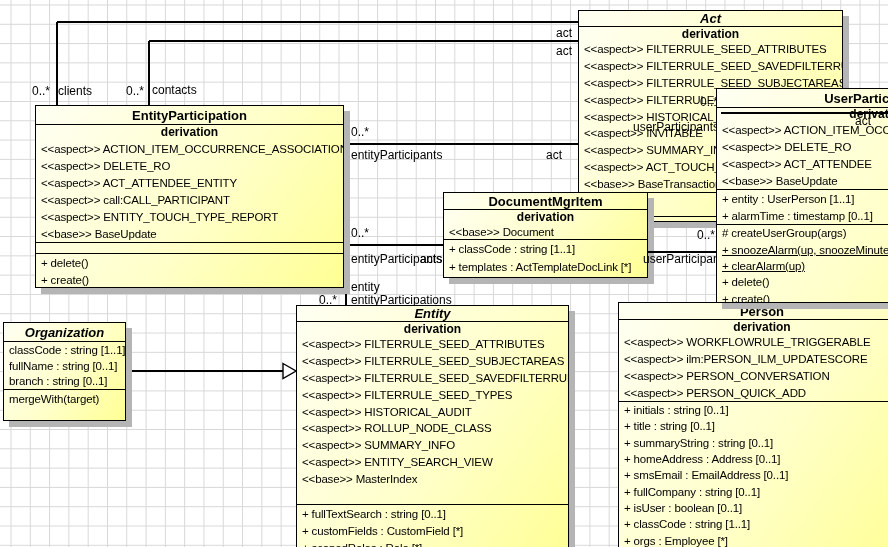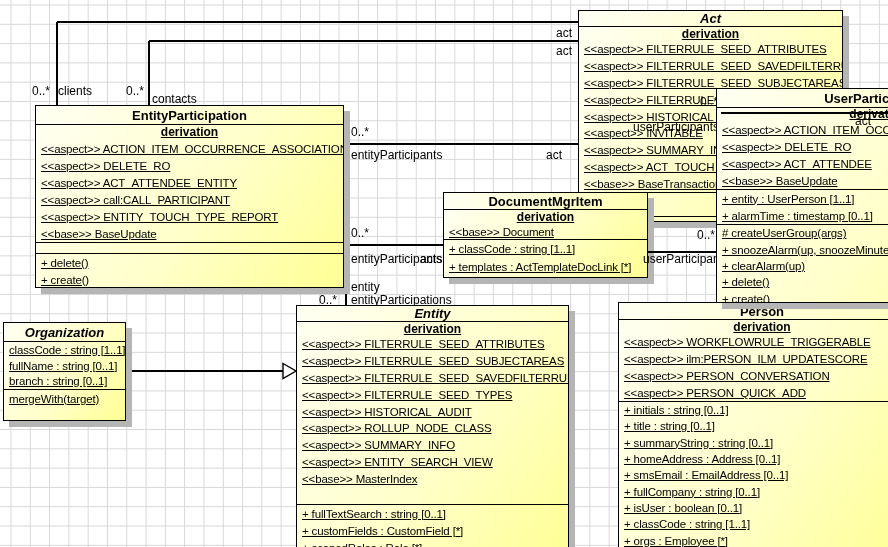--- a/index.html
+++ b/index.html
@@ -17,21 +17,21 @@
     background:linear-gradient(125deg,#fffff3 0%,#ffffc9 55%,#ffff94 100%);
     box-shadow:6px 6px 0 #b5b5b5;
     display:flex;flex-direction:column;overflow:hidden;
   }
   .cls .title{
     flex:0 0 auto;font-weight:bold;font-size:13px;text-align:center;
     border-bottom:1px solid #000;display:flex;align-items:center;justify-content:center;
     white-space:nowrap;overflow:hidden;
   }
   .cls.abstract .title{font-style:italic;}
-  .comp{flex:0 0 auto;box-sizing:border-box;overflow:hidden;text-decoration:underline;}
+  .comp{flex:0 0 auto;box-sizing:border-box;overflow:hidden;}
   .comp.flex1{flex:1 1 auto;}
   .comp + .comp{border-top:1px solid #000;}
   .clabel{font-weight:bold;font-size:12px;text-align:center;white-space:nowrap;overflow:hidden;}
   .row{
     font-size:11.5px;letter-spacing:-0.15px;padding-left:5px;
     white-space:nowrap;display:flex;align-items:center;overflow:hidden;
   }
   .row.u{text-decoration:underline;}
   .edge-seg{position:absolute;background:#000;}
   .elabel{position:absolute;font-size:12px;white-space:nowrap;color:#000;}
@@ -169,21 +169,21 @@
     <div class="edge-seg" style="left: 345px; top: 288px; width: 2px; height: 17px; z-index: 1;"></div>
     <div class="edge-seg" style="left: 648px; top: 251px; width: 68px; height: 2px; z-index: 12;"></div>
     <div class="edge-seg" style="left: 721px; top: 112px; width: 167px; height: 2px; z-index: 20;"></div>
     <div class="edge-seg" style="left: 126px; top: 370px; width: 157px; height: 2px; z-index: 1;"></div>
     <div class="arrowhead" style="left: 282px; top: 362px; width: 15px; height: 18px; z-index: 1;"><svg width="15" height="18" viewBox="0 0 15 18">
       <polygon points="1,1.5 14,9 1,16.5" fill="#ffffff" stroke="#000000" stroke-width="1.4"></polygon>
       </svg></div>
     <div class="elabel" style="left: 32px; top: 84px; z-index: 7;">0..*</div>
     <div class="elabel" style="left: 58px; top: 84px; z-index: 7;">clients</div>
     <div class="elabel" style="left: 126px; top: 84px; z-index: 7;">0..*</div>
-    <div class="elabel" style="left: 152px; top: 92px; z-index: 7;">contacts</div>
+    <div class="elabel" style="left: 152px; top: 83px; z-index: 7;">contacts</div>
     <div class="elabel" style="left: 556px; top: 26px; z-index: 7;">act</div>
     <div class="elabel" style="left: 556px; top: 44px; z-index: 7;">act</div>
     <div class="elabel" style="left: 351px; top: 125px; z-index: 7;">0..*</div>
     <div class="elabel" style="left: 351px; top: 148px; z-index: 7;">entityParticipants</div>
     <div class="elabel" style="left: 546px; top: 148px; z-index: 7;">act</div>
     <div class="elabel" style="left: 351px; top: 226px; z-index: 7;">0..*</div>
     <div class="elabel" style="left: 351px; top: 252px; z-index: 7;">entityParticipants</div>
     <div class="elabel" style="left: 420px; top: 252px; z-index: 7;">acts</div>
     <div class="elabel" style="left: 351px; top: 280px; z-index: 7;">entity</div>
     <div class="elabel" style="left: 319px; top: 293px; z-index: 7;">0..*</div>

